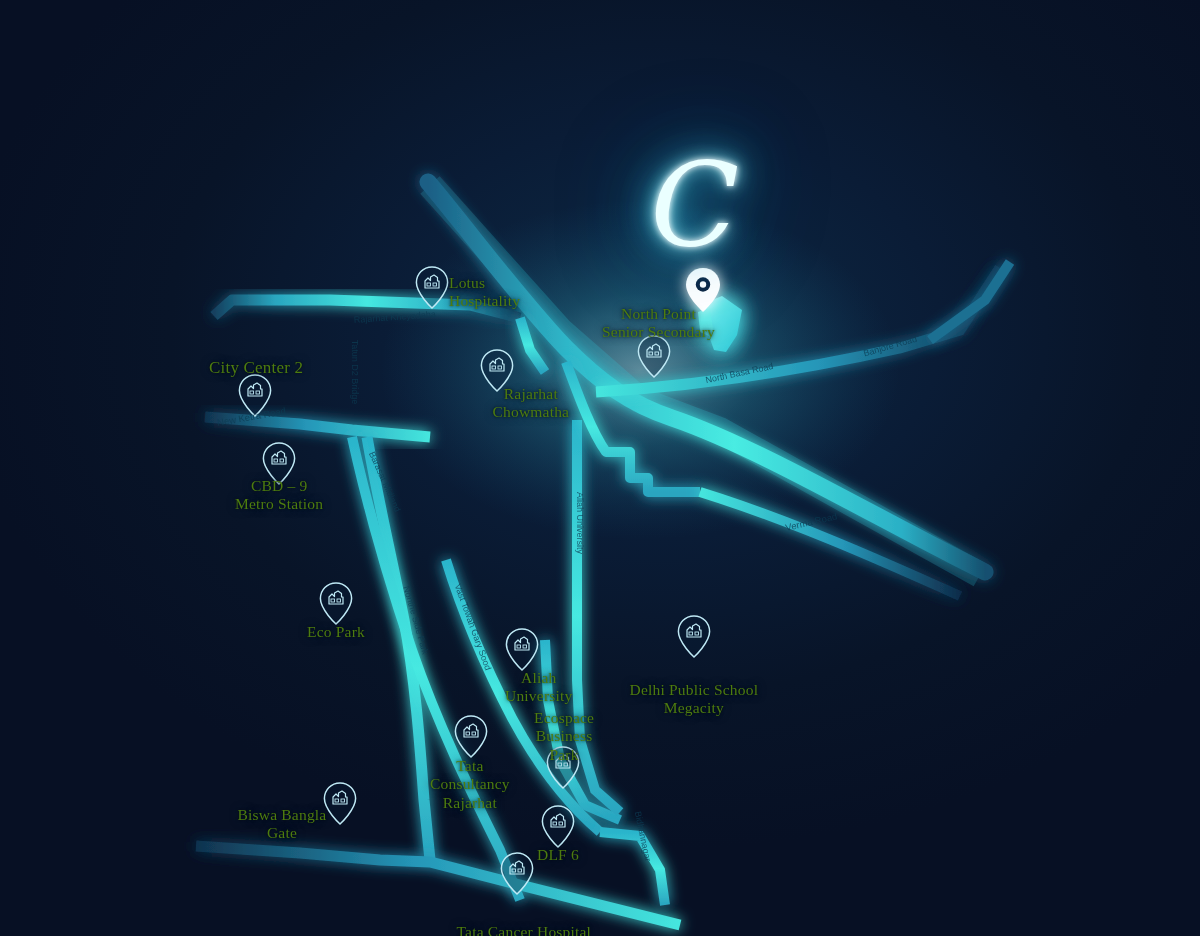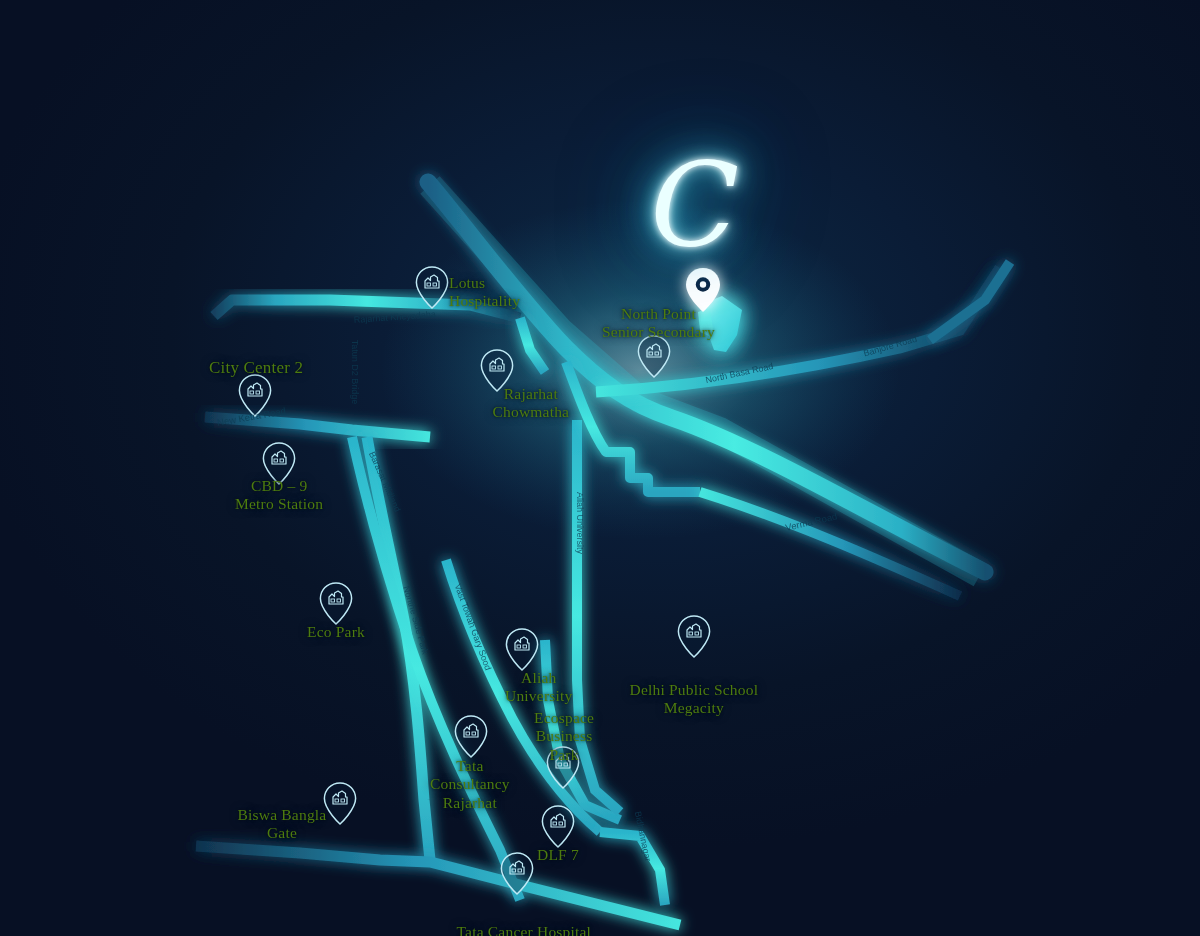--- a/index.html
+++ b/index.html
@@ -269,15 +269,15 @@
     <div class="lbl sz15" style="left: 629.5px; top: 659px; margin-top: 22px;">Delhi Public School
 Megacity</div>
     <div class="lbl sz15" style="left: 528px; top: 709px; margin-left: 6px;">Ecospace
 Business
 Park</div>
     <div class="lbl sz15" style="left: 430px; top: 757px;">Tata
 Consultancy
 Rajarhat</div>
     <div class="lbl sz15" style="left: 237.5px; top: 794px; margin-top: 12px;">Biswa Bangla
 Gate</div>
-    <div class="lbl sz15" style="left: 537px; top: 846px;">DLF 7</div>
+    <div class="lbl sz15" style="left: 537px; top: 846px;">DLF 6</div>
     <div class="lbl sz15" style="left: 456.5px; top: 894px; margin-top: 29px;">Tata Cancer Hospital</div>
   </div>
 
 </body></html>

